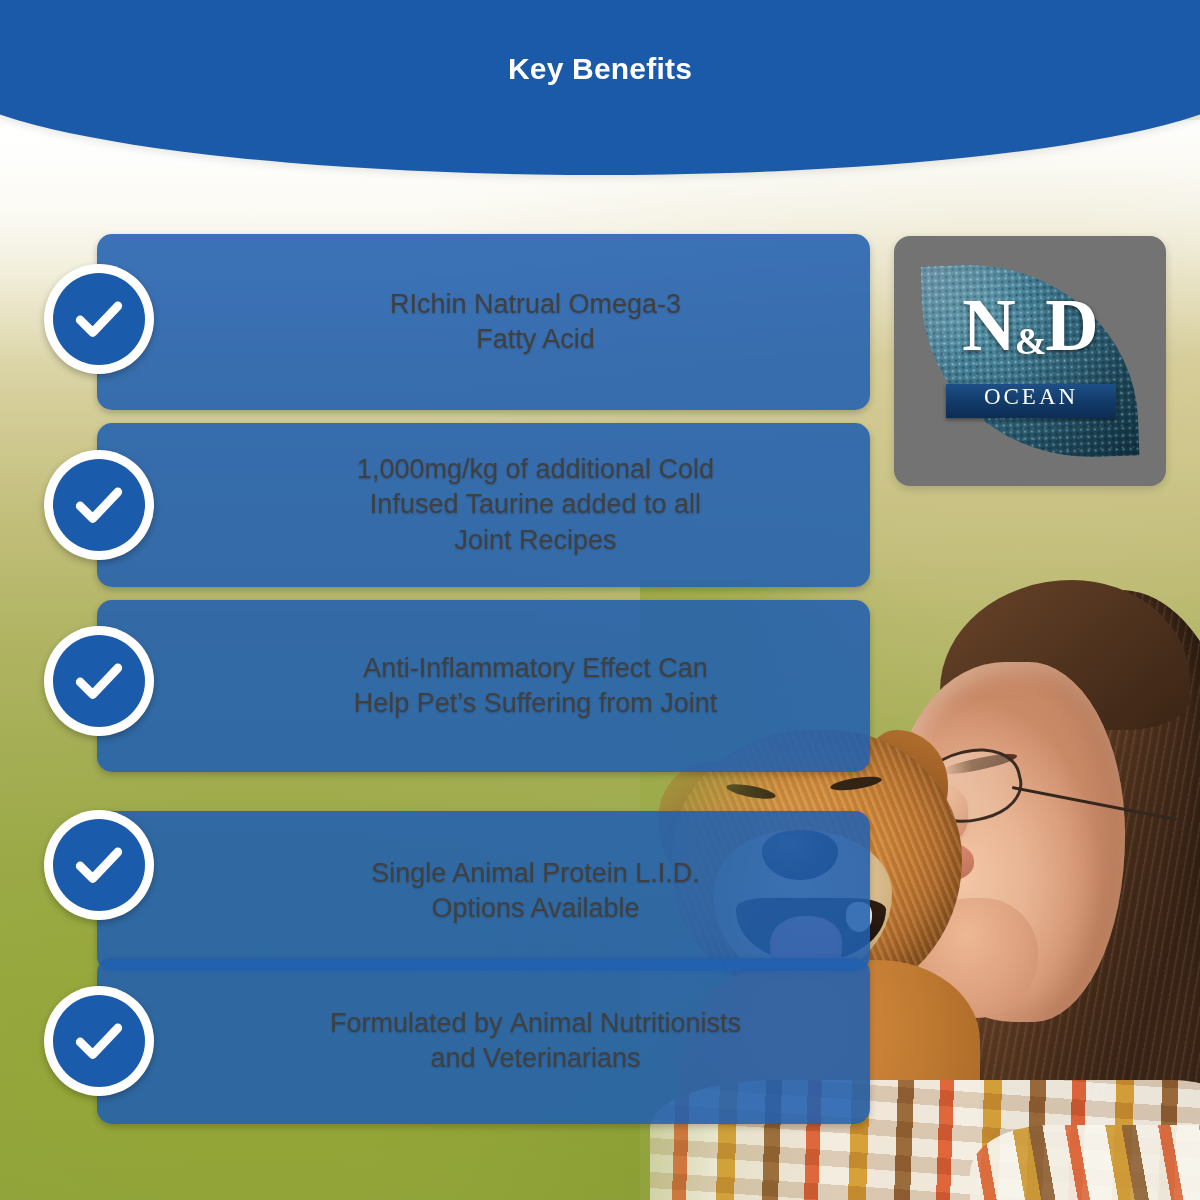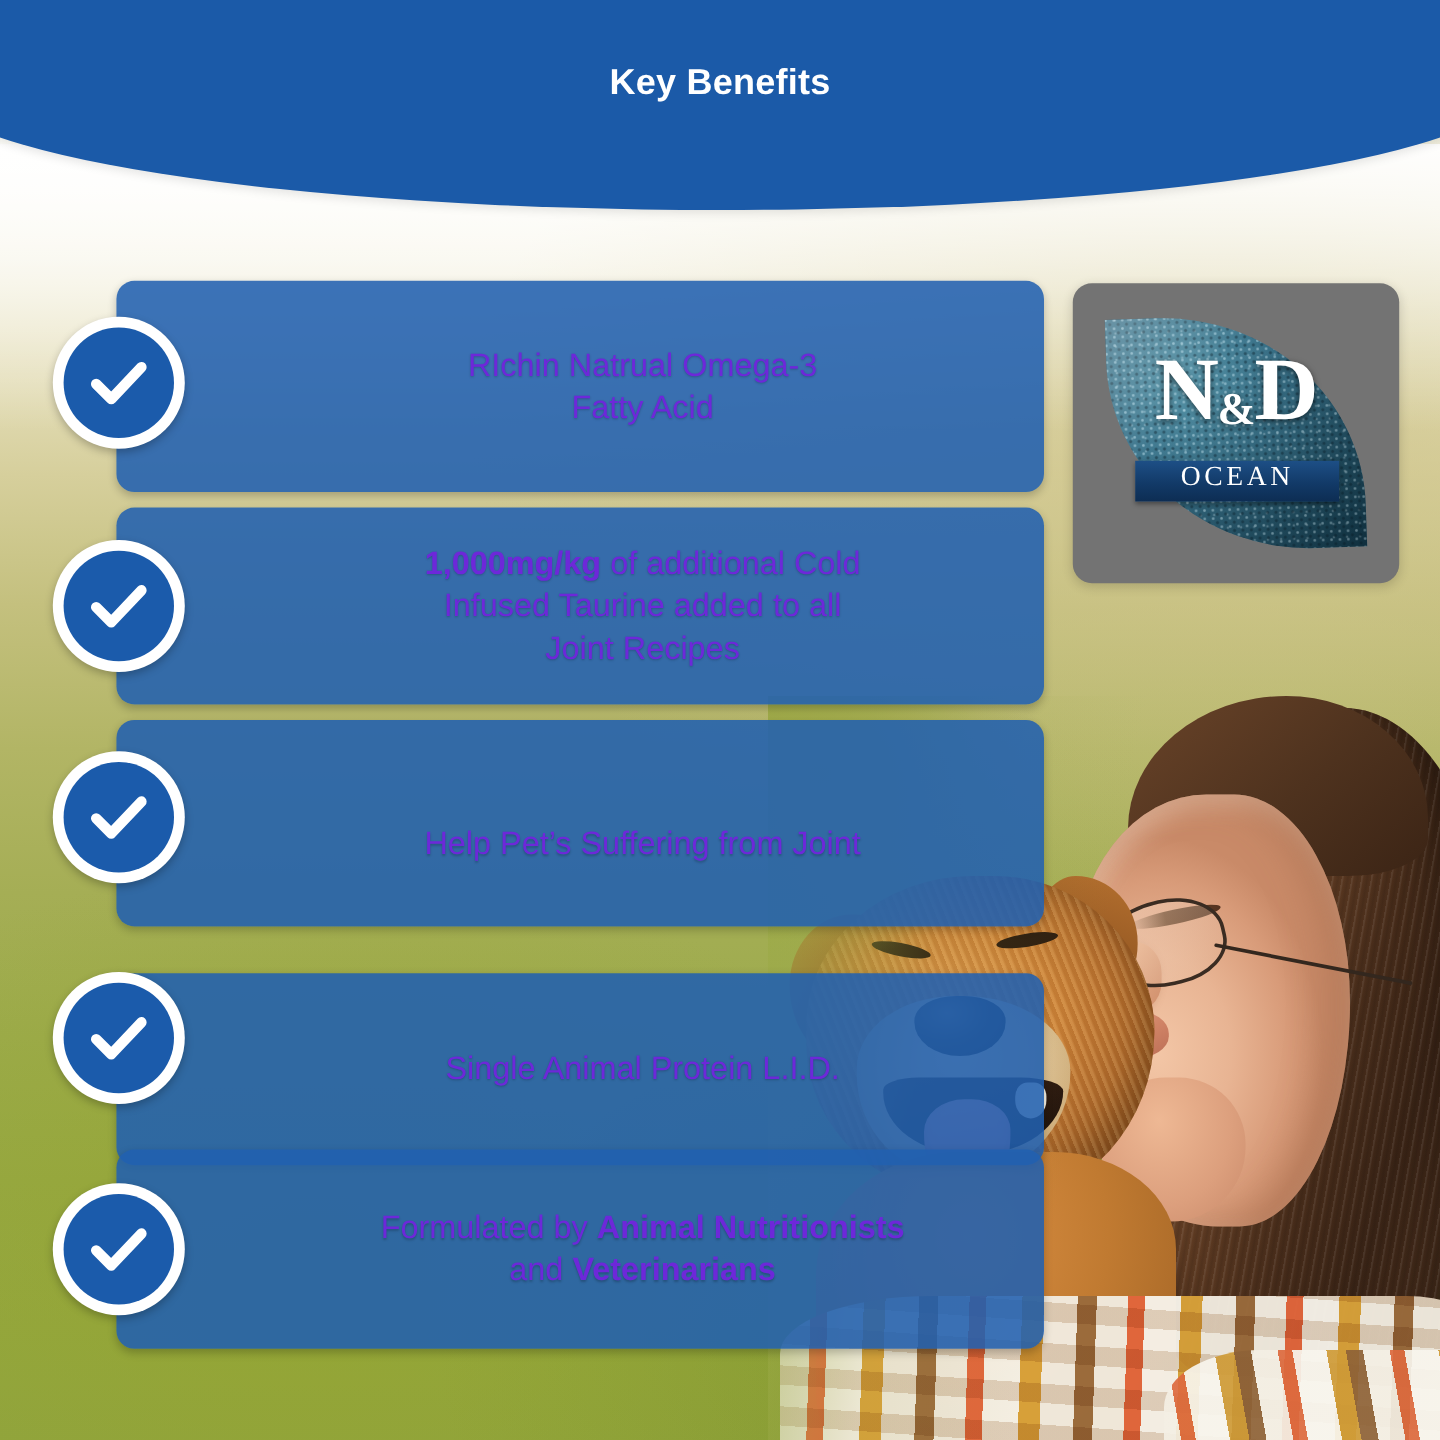--- a/index.html
+++ b/index.html
@@ -326,28 +326,28 @@
     width: 773px;
     background: rgba(33,96,175,0.88);
     border-radius: 15px;
     box-shadow: 0 3px 7px rgba(0,0,0,0.22);
     display: flex;
     align-items: center;
     justify-content: center;
     padding: 10px 26px 10px 130px;
   }
   .card-text {
-    color: #6d28d9;
+    color: #404040;
     text-align: center;
     font-size: 27px;
     line-height: 1.30;
     font-weight: 500;
     text-shadow: 0 1px 2px rgba(0,0,0,0.22);
   }
-  .card-text b { font-weight: bold; }
+  .card-text b { font-weight: normal; }
 
   
   #card-1 { top: 234px; height: 176px; }
   #card-2 { top: 423px; height: 164px; }
   #card-3 { top: 600px; height: 172px; }
   #card-4 { top: 811px; height: 160px; }
   #card-5 { top: 958px; height: 166px; }
 
   
   .check {
@@ -503,28 +503,29 @@
       <div class="card-text">
         <b>1,000mg/kg</b>
         <span> of additional Cold</span><br>
         <span>Infused Taurine added to all</span><br>
         <span>Joint Recipes</span>
       </div>
     </div>
 
     <div class="card" id="card-3">
       <div class="card-text">
-        <br>
+        <span>Anti-Inflammatory Effect Can</span><br>
         <span>Help Pet’s Suffering from Joint</span><br>
       </div>
     </div>
 
     <div class="card" id="card-4">
       <div class="card-text">
         <span>Single Animal Protein L.I.D.</span><br>
+        <span>Options Available</span>
       </div>
     </div>
 
     <div class="card" id="card-5">
       <div class="card-text">
         <span>Formulated by </span><b>Animal Nutritionists</b><br>
         <span>and </span><b>Veterinarians</b>
       </div>
     </div>
   </div>

